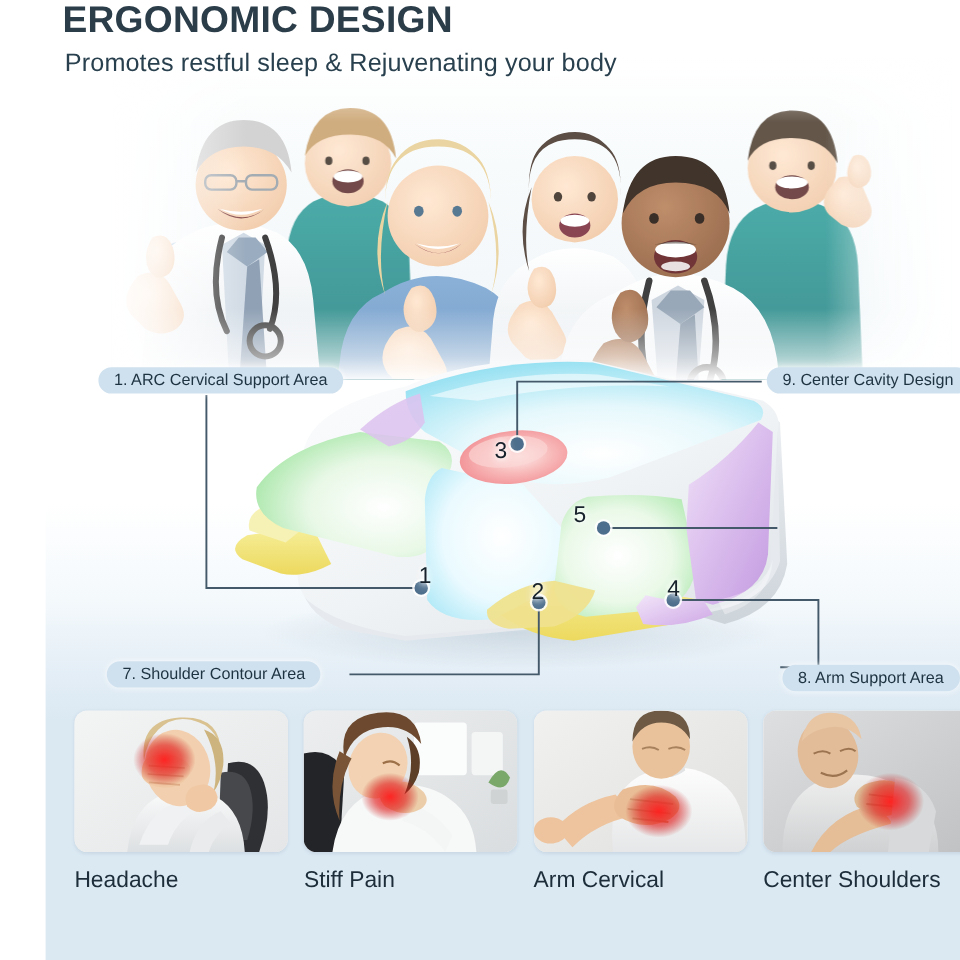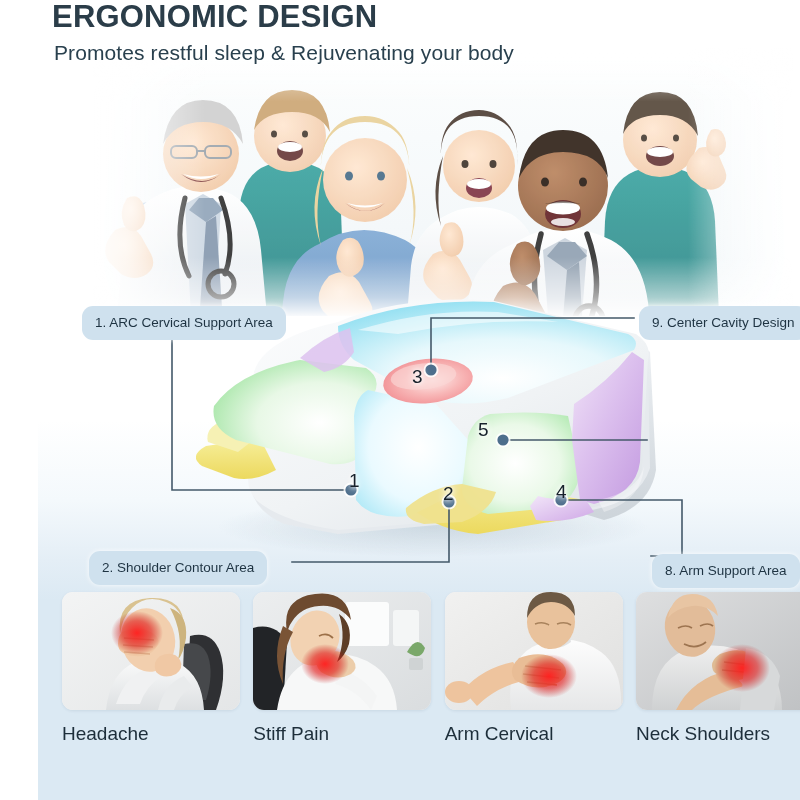--- a/index.html
+++ b/index.html
@@ -92,21 +92,21 @@
     pointer-events: none;
   }
   .pillow-stage svg { display: block; }
 
   
   .callout {
     position: absolute;
     z-index: 32;
     display: inline-flex;
     align-items: center;
-    height: 34px;
+    height: 22px;
     padding: 0 13px;
     border-radius: 11px;
     background: #cfe1ee;
     color: #1e3342;
     font-size: 13.5px;
     line-height: 22px;
     white-space: nowrap;
     font-family: "Liberation Sans", sans-serif;
     box-shadow: 0 0 5px rgba(255,255,255,0.85);
   }
@@ -457,21 +457,21 @@
     </svg>
   </div>
 
   <span class="hot-number num-1">1</span>
   <span class="hot-number num-2">2</span>
   <span class="hot-number num-3">3</span>
   <span class="hot-number num-4">4</span>
   <span class="hot-number num-5">5</span>
 
   <div class="callout callout-1">1. ARC Cervical Support Area</div>
-  <div class="callout callout-2">2. Shoulder Contour Area</div>
+  <div class="callout callout-2">7. Shoulder Contour Area</div>
   <div class="callout callout-3">9. Center Cavity Design</div>
   <div class="callout callout-4">8. Arm Support Area</div>
 
   <div class="cards-row">
 
     <div class="card">
       <div class="card-photo">
         <svg width="178" height="118" viewBox="0 0 178 118" xmlns="http://www.w3.org/2000/svg">
           <defs>
             <linearGradient id="bg1" x1="0" y1="0" x2="1" y2="1">
@@ -629,18 +629,18 @@
           <path d="M40 118 q16 -32 54 -40 l14 16 q-38 10 -52 24z" fill="#e5bd97"></path>
 
           <path d="M84 62 q24 -10 38 6 q6 10 -6 16 q-22 10 -38 -4 q-6 -10 6 -18z" fill="#debb94"></path>
           <path d="M88 70 l32 4 M86 78 l32 3" stroke="#c79a72" stroke-width="1.5" fill="none"></path>
 
           <path d="M110 56 q26 4 34 28 l-6 34 h-34 z" fill="#d7d9da"></path>
 
           <ellipse cx="106" cy="76" rx="28" ry="24" fill="url(#glow4)"></ellipse>
         </svg>
       </div>
-      <div class="card-caption">Neck Shoulders</div>
+      <div class="card-caption">Center Shoulders</div>
     </div>
 
   </div>
 
 </div>
 
 </body></html>

